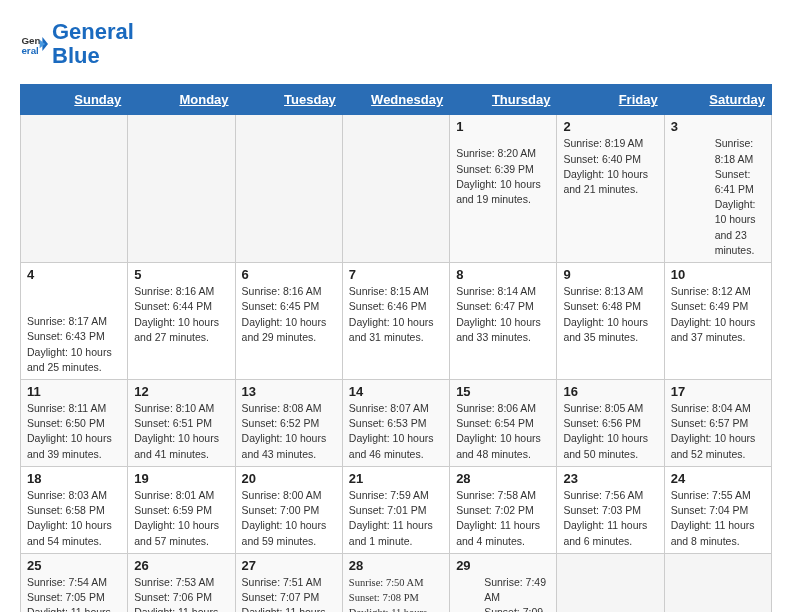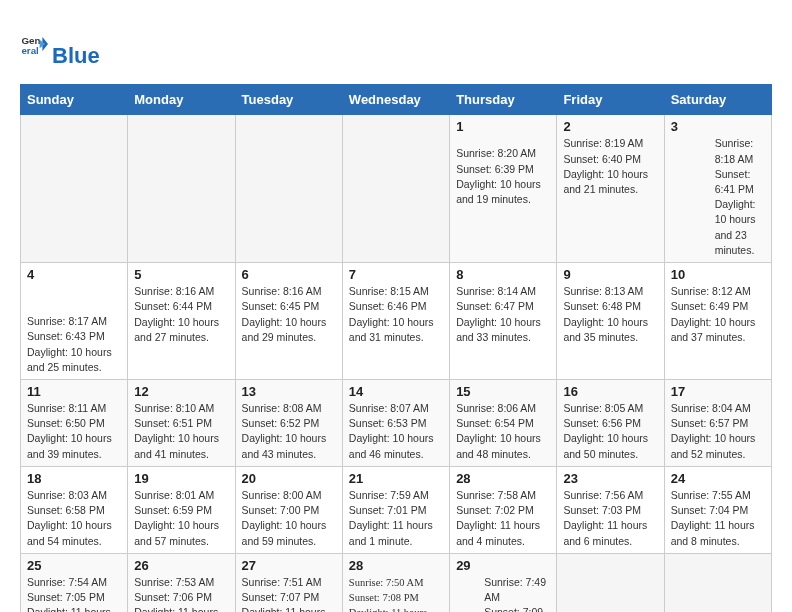--- a/index.html
+++ b/index.html
@@ -49,24 +49,25 @@
       width: 100%;
       border-collapse: collapse;
       font-size: 11px;
     }
     thead tr {
       background: #2a6db5;
       color: #fff;
     }
     thead th {
       padding: 7px 6px;
-      text-align: left;
+      text-align: right;
       font-size: 13px;
       font-weight: 600;
       border: 1px solid #2a6db5;
+      text-decoration: underline;
     }
     tbody td {
       border: 1px solid #ccc;
       vertical-align: top;
       padding: 4px 6px;
       width: calc(100% / 7);
       min-height: 80px;
       background: #fff;
     }
     tbody tr:nth-child(odd) td {
@@ -92,21 +93,21 @@
 <div class="header">
   <div class="logo">
     <svg class="logo-icon" viewBox="0 0 40 40">
       <text x="2" y="20" font-size="14" font-weight="bold" fill="#333">Gen</text>
       <text x="2" y="34" font-size="14" font-weight="bold" fill="#1a6abf">eral</text>
       <polygon points="32,10 40,20 32,30" fill="#1a6abf"></polygon>
       <polygon points="28,14 36,20 28,26" fill="#4a9ae1"></polygon>
     </svg>
     <div>
       <div class="logo-text">
-        <br><span style="color:#1a6abf">Blue</span>
+        <span>General</span><br><span style="color:#1a6abf">Blue</span>
       </div>
     </div>
   </div>
   <div class="title-block">
     <h1></h1>
     <h2></h2>
   </div>
 </div>
 
 <table>

